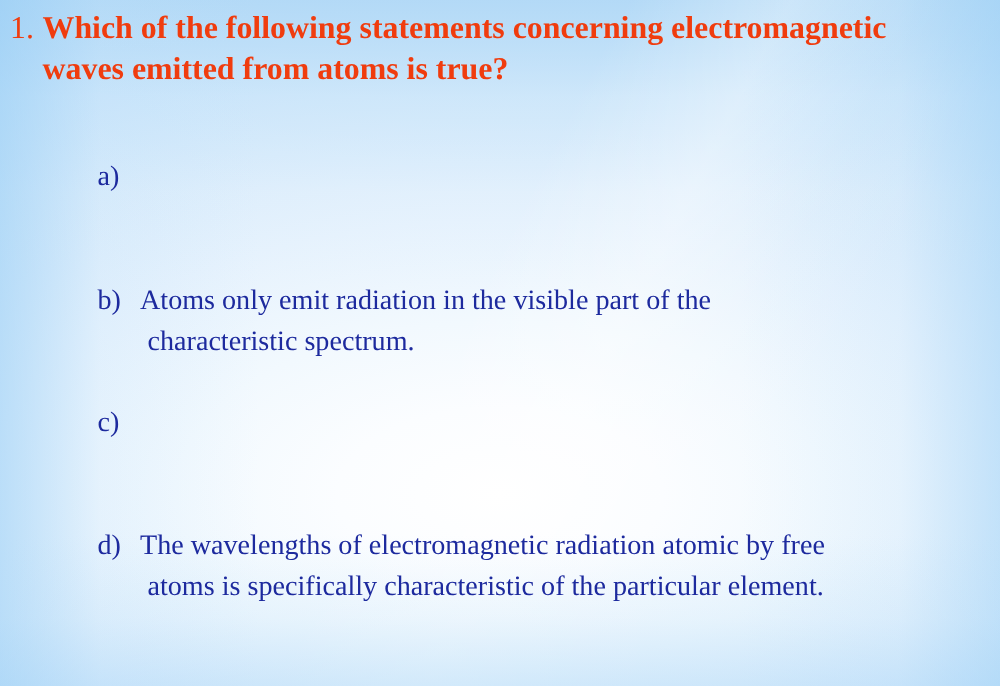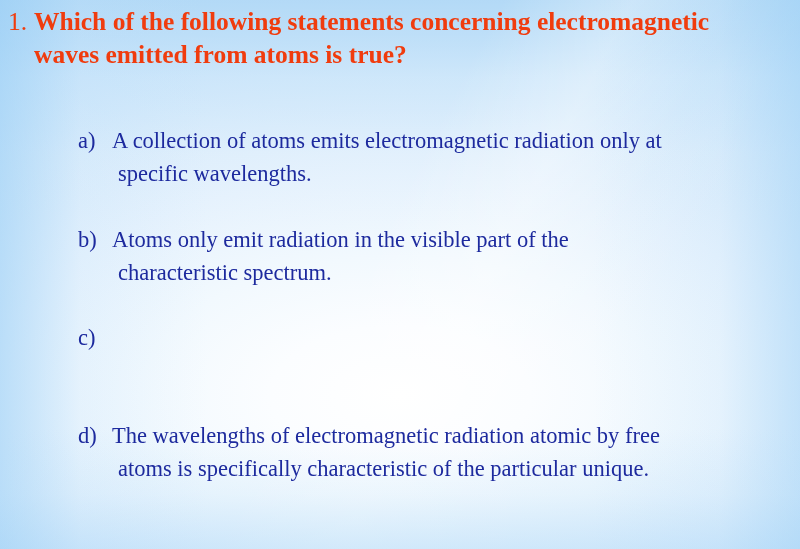--- a/index.html
+++ b/index.html
@@ -150,40 +150,36 @@
 
   <div id="content">
 
     <div class="question">
       <span class="q-number">1.</span>
       <span class="q-text">Which of the following statements concerning electromagnetic waves emitted from atoms is true?</span>
     </div>
 
     <div class="option" id="opt-a">
       <span class="opt-label">a)</span>
-      <span class="opt-text">
-        <span>A collection of atoms emits electromagnetic radiation only at</span>
-        <span class="cont">specific wavelengths.</span>
-      </span>
     </div>
 
     <div class="option" id="opt-b">
       <span class="opt-label">b)</span>
       <span class="opt-text">
         <span>Atoms only emit radiation in the visible part of the</span>
         <span class="cont">characteristic spectrum.</span>
       </span>
     </div>
 
     <div class="option" id="opt-c">
       <span class="opt-label">c)</span>
     </div>
 
     <div class="option" id="opt-d">
       <span class="opt-label">d)</span>
       <span class="opt-text">
         <span>The wavelengths of electromagnetic radiation atomic by free</span>
-        <span class="cont">atoms is specifically characteristic of the particular unique.</span>
+        <span class="cont">atoms is specifically characteristic of the particular element.</span>
       </span>
     </div>
 
   </div>
 </div>
 
 </body></html>

